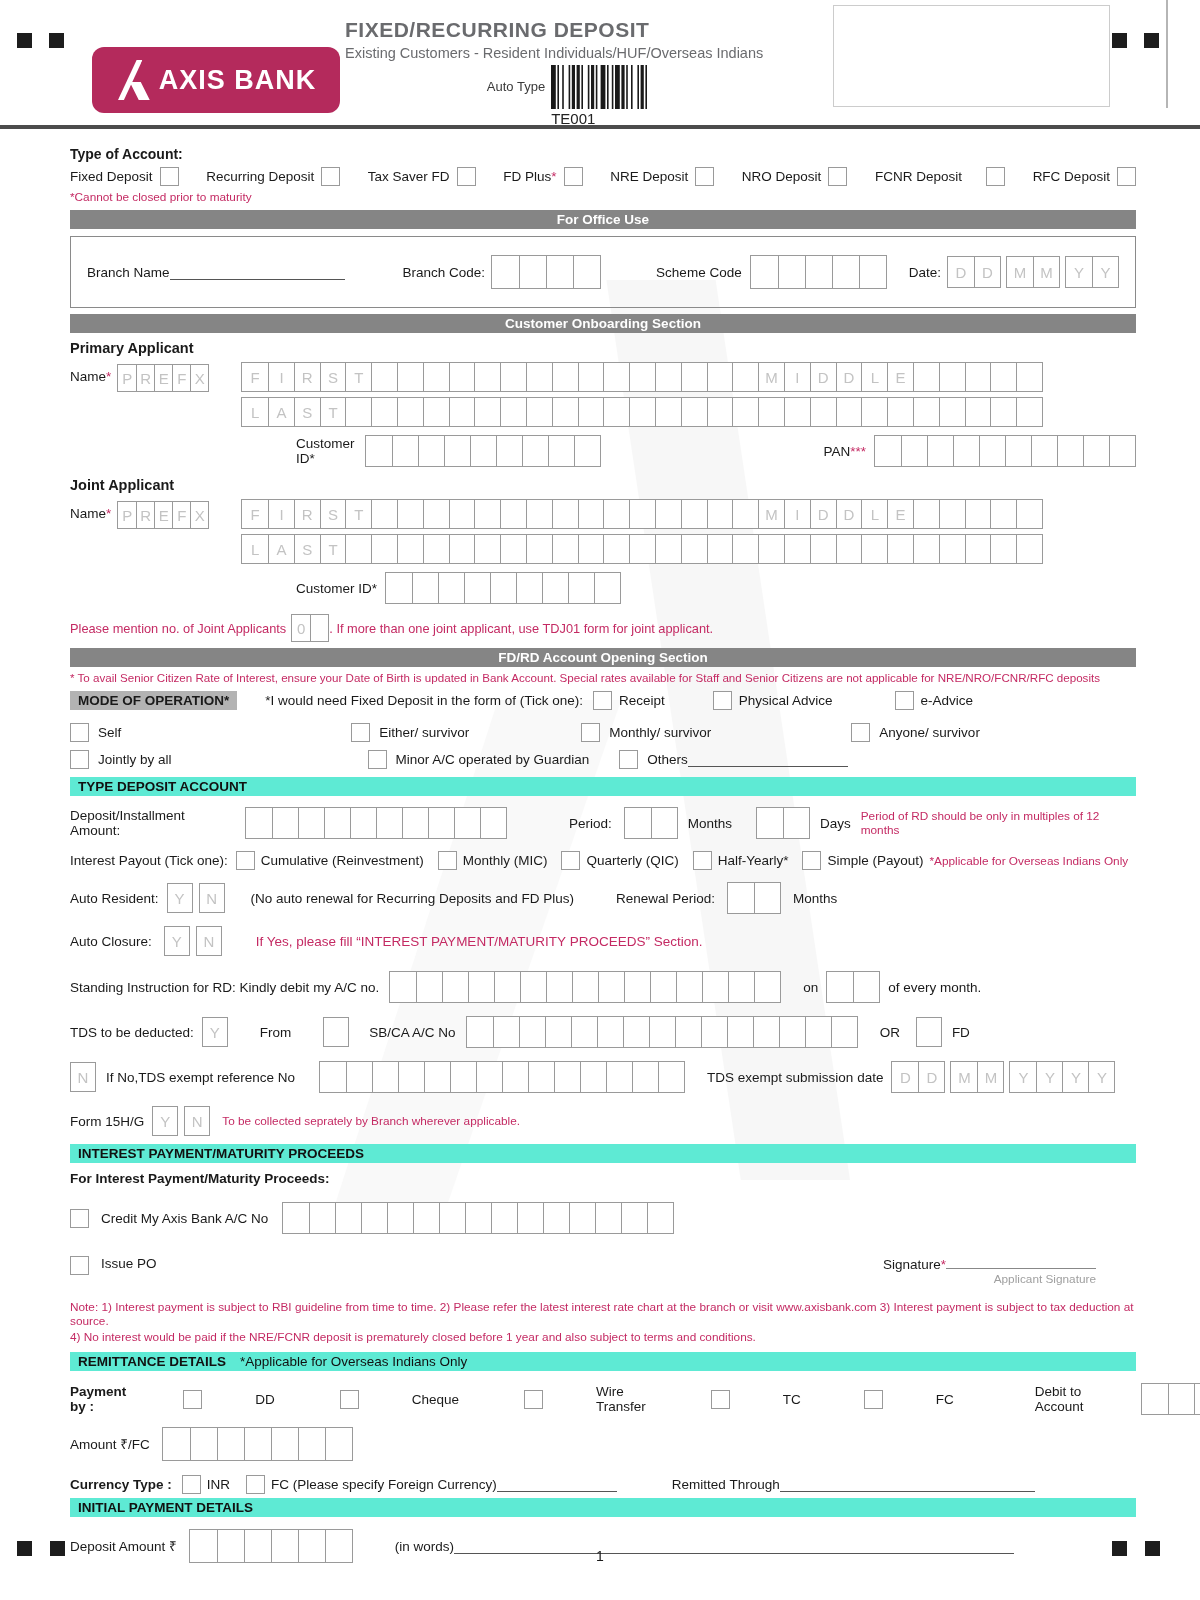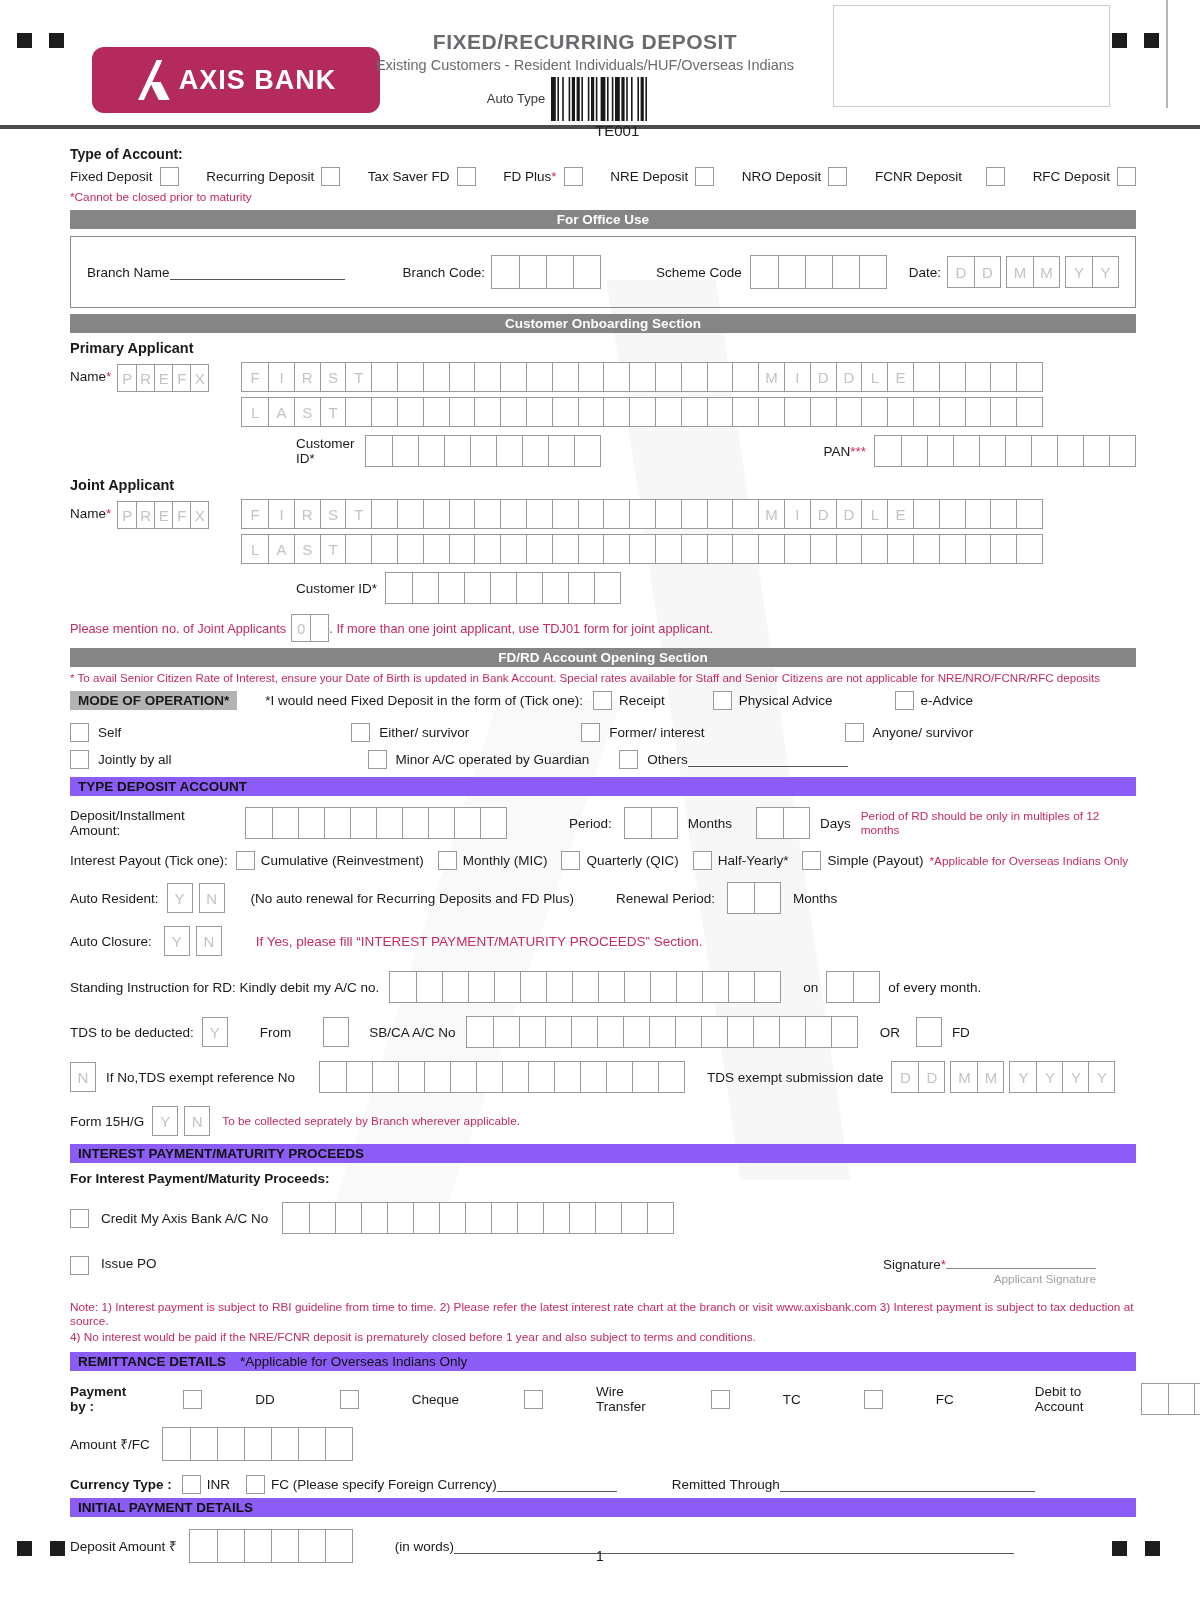--- a/index.html
+++ b/index.html
@@ -7,38 +7,38 @@
        font-family:"Liberation Sans", sans-serif;color:#1a1a1a;font-size:13.5px;}
   .wm{position:absolute;z-index:0;opacity:.5;}
   .wm-a1{left:430px;top:280px;width:420px;height:900px;background:#f0f0f0;
          clip-path:polygon(42% 0,68% 0,100% 100%,74% 100%);}
   .wm-a2{left:330px;top:700px;width:560px;height:520px;background:#f3f3f3;
          clip-path:polygon(30% 0,52% 0,20% 100%,0 100%);}
   .content{position:absolute;left:70px;top:146px;width:1066px;z-index:2;}
   .sq{position:absolute;width:15px;height:15px;background:#1d1d1d;z-index:3;}
   .vline{position:absolute;left:1166px;top:0;width:2px;height:108px;background:#b5b5b5;z-index:3;}
   .hdr-divider{position:absolute;left:0;top:125px;width:1200px;height:4px;background:#4c4c4c;z-index:2;}
-  .logo{position:absolute;left:92px;top:47px;width:288px;height:66px;border-radius:12px;
+  .logo{position:absolute;left:92px;top:47px;width:248px;height:66px;border-radius:12px;
         display:flex;align-items:center;justify-content:center;gap:9px;z-index:3;}
   .logo-text{color:#fff;font-weight:bold;font-size:27px;letter-spacing:1px;}
   .logo-a{width:34px;height:40px;position:relative;flex:none;}
   .logo-a:before{content:"";position:absolute;left:6px;top:0;width:14px;height:40px;background:#fff;
         clip-path:polygon(58% 0,100% 0,60% 100%,18% 100%);transform:skewX(-18deg);}
   .logo-a:after{content:"";position:absolute;left:14px;top:22px;width:20px;height:18px;background:#fff;
         clip-path:polygon(0 0,55% 0,100% 100%,45% 100%);}
-  .hdr-center{position:absolute;left:345px;top:18px;width:480px;text-align:center;z-index:3;margin-top:12px;}
+  .hdr-center{position:absolute;left:345px;top:18px;width:480px;text-align:left;z-index:3;}
   .hdr-title{font-weight:bold;font-size:21px;color:#6a6b6e;letter-spacing:.5px;}
   .hdr-sub{font-size:14.5px;color:#6a6b6e;margin-top:3px;}
   .hdr-form-row{display:flex;justify-content:center;align-items:flex-start;margin-top:4px;gap:6px;}
   .hdr-form-label{margin-top:14px;font-size:13px;color:#3a3a3a;}
   .bc-code{font-size:15px;color:#222;margin-top:-2px;}
   .tr-box{position:absolute;left:833px;top:5px;width:275px;height:100px;border:1px solid #ccc;z-index:3;background:#fff;}
   .bar-dark{background:#858585;color:#fff;font-weight:bold;font-size:13.5px;text-align:center;
             padding:2px 0;margin-top:6px;}
-  .bar-light{background:#8b5cf6;color:#111;font-weight:bold;font-size:13.5px;
+  .bar-light{background:#5eead4;color:#111;font-weight:bold;font-size:13.5px;
              padding:2px 0 2px 8px;margin-top:8px;display:flex;align-items:center;gap:14px;}
   .bar-light .sub{font-weight:normal;}
   .row{display:flex;align-items:center;position:relative;}
   .cb{width:17px;height:17px;border:1.5px solid #9a9a9a;background:#fff;flex:none;display:inline-block;}
   .strip{display:inline-flex;border:1px solid #9a9a9a;background:#fff;flex:none;}
   .strip .cell{width:24px;height:27px;border-left:1px solid #9a9a9a;display:flex;align-items:center;
                justify-content:center;font-size:15px;box-sizing:border-box;}
   .strip .cell:first-child{border-left:none;}
   .strip.sm .cell{width:18px;height:26px;}
   .strip.lg .cell{width:25.8px;height:28px;}
@@ -410,21 +410,21 @@
     <span style="margin-left:7px">Physical Advice</span>
     <span class="cb" style="margin-left:62px"></span>
     <span style="margin-left:7px">e-Advice</span>
   </div>
   <div class="row" style="margin-top:13px;">
     <span class="cb"></span>
       <span style="margin-left:9px">Self</span>
     <span class="cb" style="margin-left:230px"></span>
       <span style="margin-left:9px">Either/ survivor</span>
     <span class="cb" style="margin-left:112px"></span>
-      <span style="margin-left:9px">Former/ interest</span>
+      <span style="margin-left:9px">Monthly/ survivor</span>
     <span class="cb" style="margin-left:140px"></span>
       <span style="margin-left:9px">Anyone/ survivor</span>
   </div>
   <div class="row" style="margin-top:8px;">
     <span class="cb"></span>
       <span style="margin-left:9px">Jointly by all</span>
     <span class="cb" style="margin-left:196px"></span>
       <span style="margin-left:9px">Minor A/C operated by Guardian</span>
     <span class="cb" style="margin-left:30px"></span>
       <span style="margin-left:9px">Others</span>

